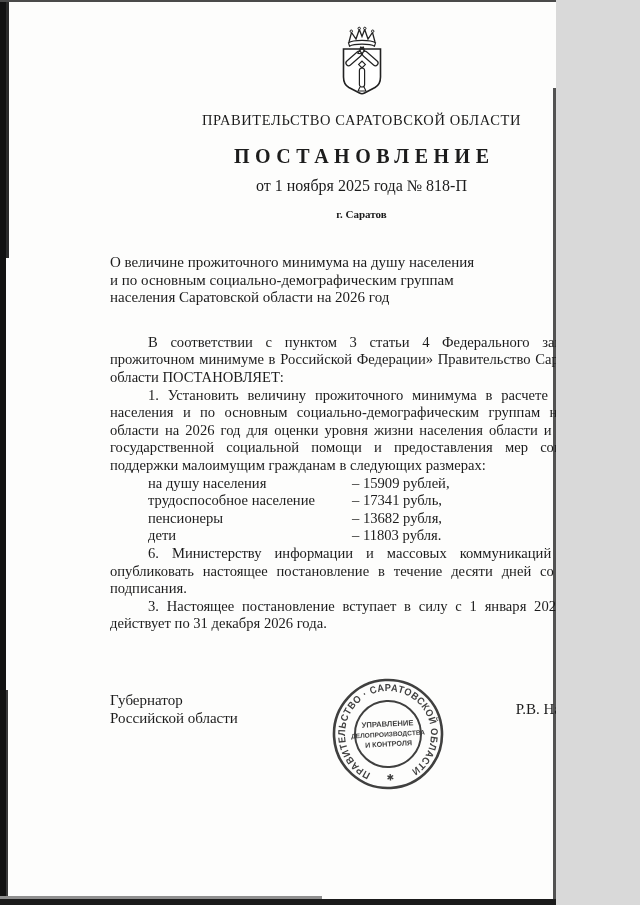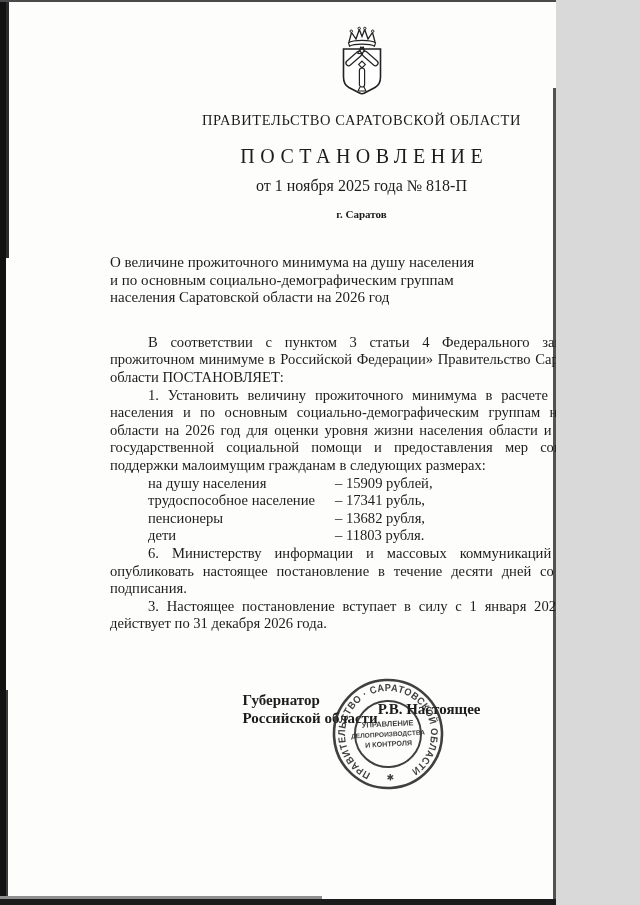--- a/index.html
+++ b/index.html
@@ -33,52 +33,52 @@
   .emblem { display: inline-block; }
   .org-name {
     margin-top: 12px;
     font-size: 14.5px;
     letter-spacing: 0.6px;
     white-space: nowrap;
   }
   .doc-type {
     margin-top: 16px;
     font-size: 20px;
-    font-weight: normal;
+    font-weight: bold;
     letter-spacing: 5.5px;
     padding-left: 5.5px; 
     white-space: nowrap;
   }
   .date-line { margin-top: 9px; font-size: 16px; }
   .city      { margin-top: 13px; font-size: 11px; font-weight: bold; }
 
   .doc-title {
     margin-top: 34px;
     font-size: 15px;
     font-weight: normal;
     line-height: 17.6px;
   }
   .doc-body {
     margin-top: 27px;
     font-size: 14.6px;
     line-height: 17.6px;
     text-align: justify;
   }
   .doc-body p { margin: 0; text-indent: 38px; }
-  .pm-row   { display: flex; }
+  .pm-row   { display: flex; gap: 17px; }
   .pm-label { flex: none; margin-left: 38px; width: 187px; }
   .pm-value { flex: none; }
 
   .signature {
     margin-top: 58px;
     display: flex;
-    justify-content: center;
+    justify-content: space-between;
     align-items: center;
     font-size: 15px;
-    font-weight: bold;
+    font-weight: normal;
     line-height: 18.5px;
   }
   .stamp {
     position: absolute;
     left: 328px; top: 674px;
     width: 120px; height: 120px;
     transform: rotate(-3deg);
     opacity: 0.88;
   }
 </style>

